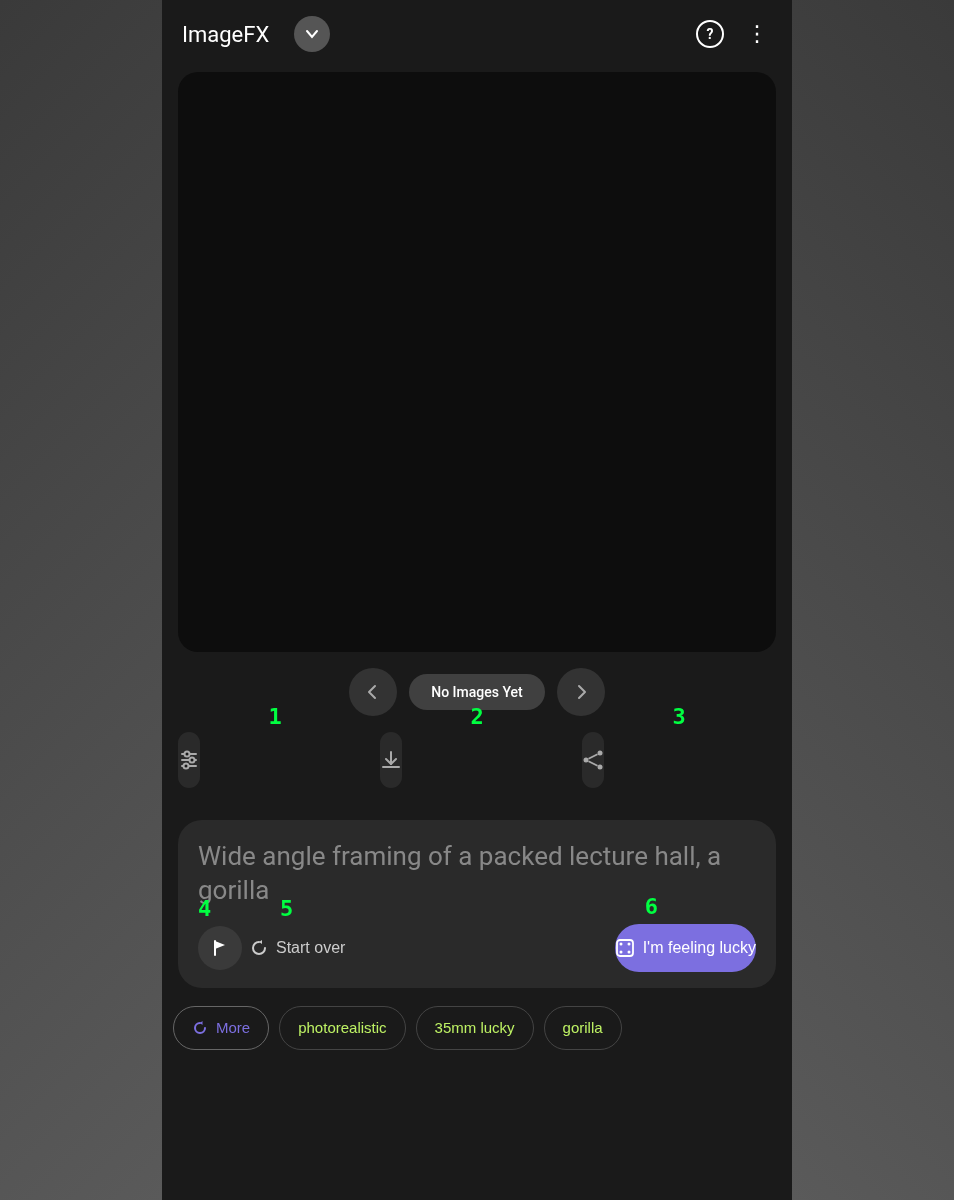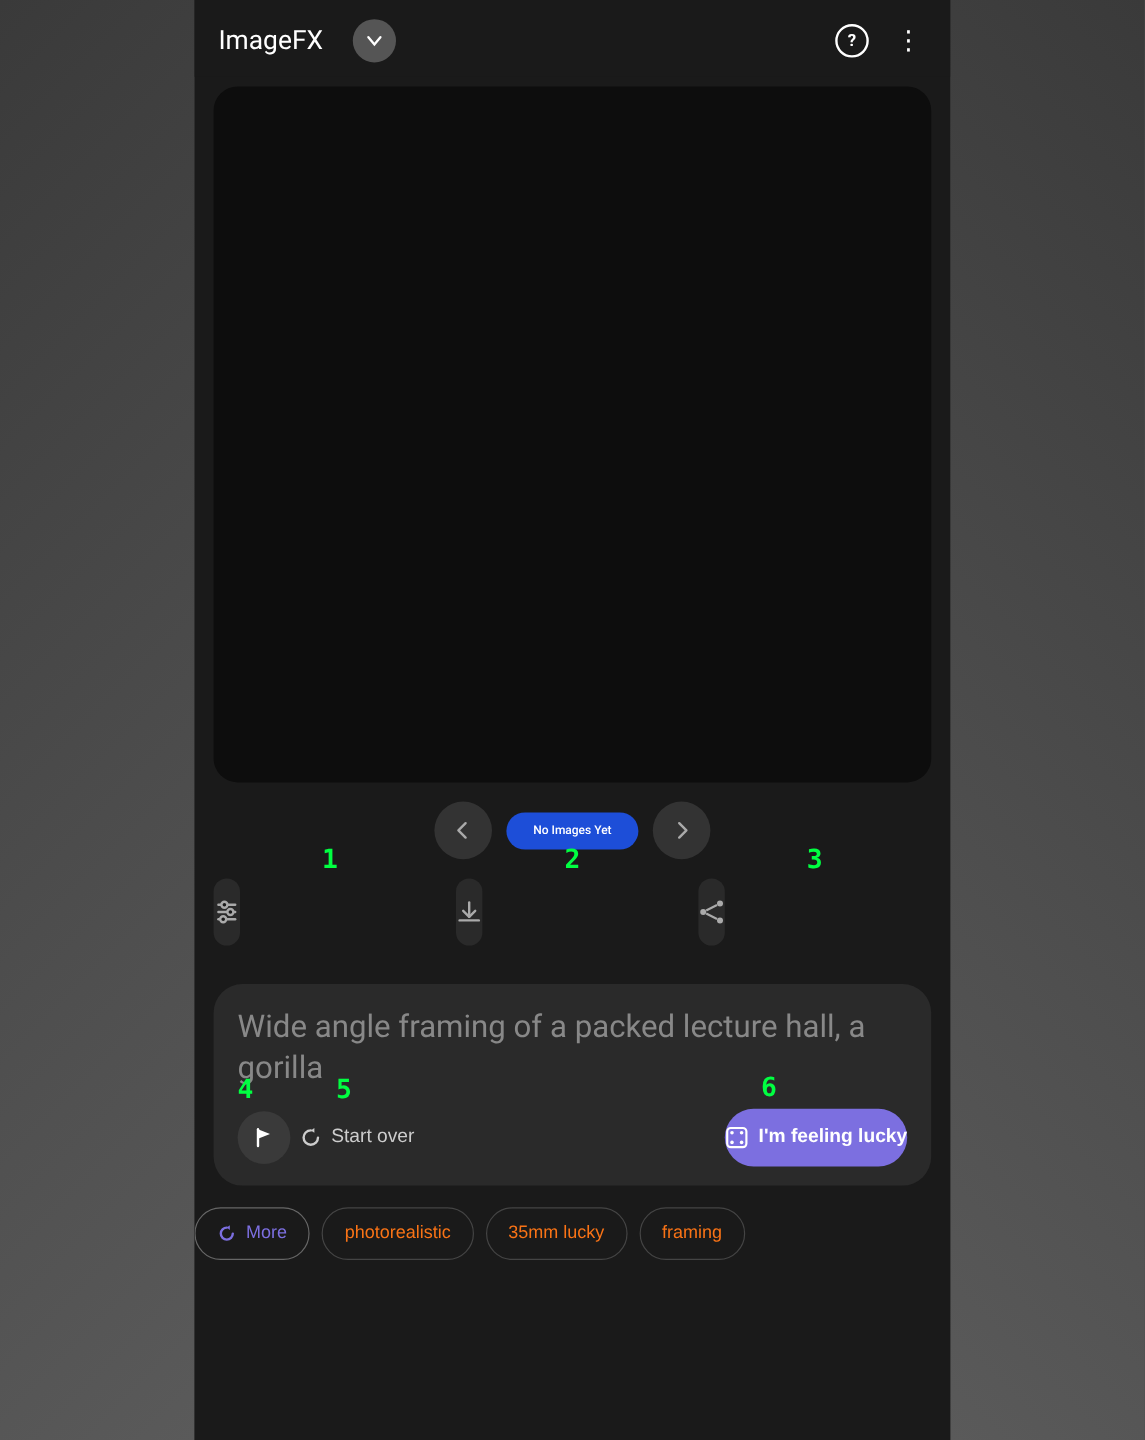--- a/index.html
+++ b/index.html
@@ -140,25 +140,25 @@
       border: none;
       cursor: pointer;
       display: flex;
       align-items: center;
       justify-content: center;
       color: #aaa;
       font-size: 18px;
     }
 
     .no-images-badge {
-      background: #1d4ed8;
+      background: #404040;
       border-radius: 24px;
       padding: 10px 22px;
       color: #ffffff;
-      font-size: 10px;
+      font-size: 14px;
       font-weight: 500;
       border: none;
       cursor: default;
     }
 
     
     .action-row {
       display: flex;
       align-items: center;
       gap: 8px;
@@ -241,43 +241,43 @@
     }
 
     .lucky-btn {
       flex: 2;
       height: 48px;
       background: #7c6fe0;
       border: none;
       border-radius: 24px;
       color: #fff;
       font-size: 16px;
-      font-weight: 700;
+      font-weight: 400;
       display: flex;
       align-items: center;
       justify-content: center;
       gap: 8px;
       cursor: pointer;
     }
 
     
     .chips-row {
       display: flex;
       align-items: center;
       gap: 10px;
-      padding: 6px 16px 20px 0;
+      padding: 6px 16px 20px 11px;
       overflow-x: auto;
     }
 
     .chip {
       height: 44px;
       border-radius: 22px;
       border: 1.5px solid #444;
       background: transparent;
-      color: #f97316;
+      color: #bef264;
       font-size: 15px;
       padding: 0 18px;
       cursor: pointer;
       white-space: nowrap;
       display: flex;
       align-items: center;
       gap: 8px;
     }
 
     .chip.more {
@@ -434,19 +434,19 @@
       </svg>
       <span style="color:#7c6fe0;">More</span>
     </button>
     <button class="chip">
       <span>photorealistic</span>
     </button>
     <button class="chip">
       <span>35mm lucky</span>
     </button>
     <button class="chip">
-      <span>framing</span>
+      <span>gorilla</span>
     </button>
   </div>
 
 </div>
 
 <div class="side-panel right"></div>
 
 </body></html>

